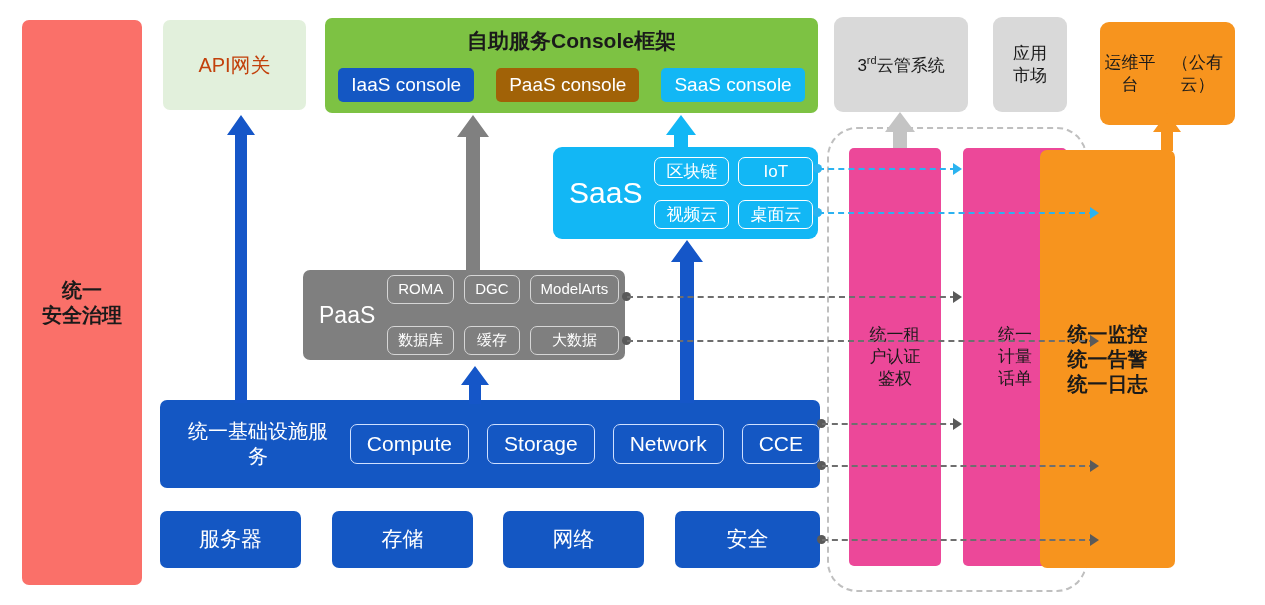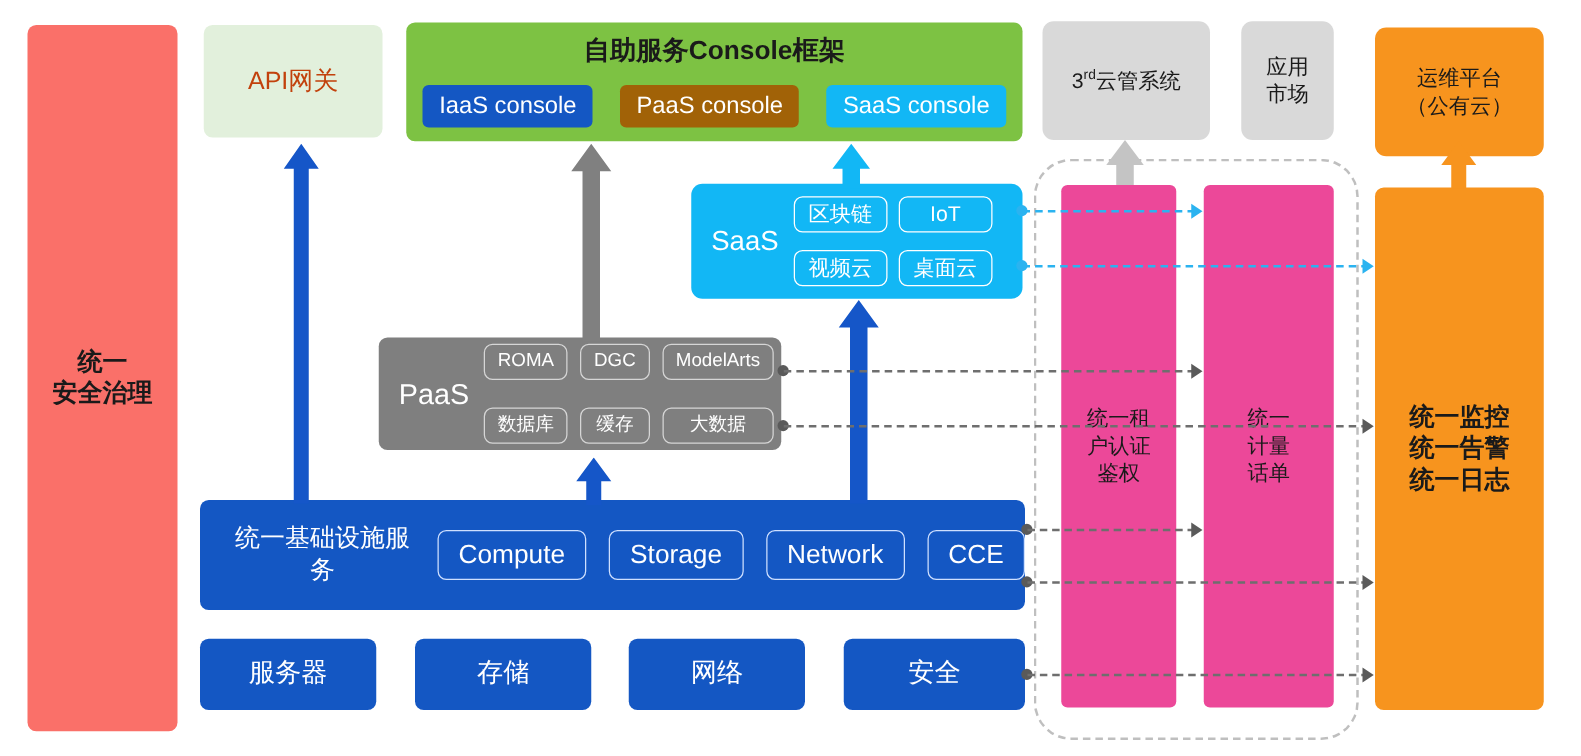--- a/index.html
+++ b/index.html
@@ -25,21 +25,21 @@
   
   .gray-top{background:#D9D9D9;border-radius:9px;color:#1a1a1a;font-size:17px;}
   .gray-top sup{font-size:11px;vertical-align:super;}
 
   
   .orange-top{background:#F7941E;border-radius:9px;color:#1a1a1a;font-size:17px;}
   .orange-panel{background:#F7941E;border-radius:7px;color:#1a1a1a;font-size:20px;font-weight:600;}
 
   
   .saas-layer{background:#12B7F5;border-radius:9px;justify-content:flex-start;}
-  .saas-label{color:#fff;font-size:22px;margin-left:16px;}
+  .saas-label{color:#fff;font-size:30px;margin-left:16px;}
   .saas-grid{display:grid;grid-template-columns:auto auto;gap:14px 9px;margin-left:12px;}
   .pill{border:1.6px solid #fff;border-radius:7px;color:#fff;font-size:17px;padding:3px 11px;text-align:center;white-space:nowrap;}
 
   
   .paas-layer{background:#7F7F7F;border-radius:7px;justify-content:flex-start;}
   .paas-label{color:#fff;font-size:23px;margin-left:16px;}
   .paas-grid{display:grid;grid-template-columns:repeat(3,auto);gap:22px 10px;margin-left:12px;}
   .pill-g{border:1.5px solid #d6d6d6;border-radius:7px;color:#fff;font-size:15px;padding:4px 10px;text-align:center;white-space:nowrap;}
 
   
@@ -92,21 +92,21 @@
 
   <div class="box gray-top" style="left:834px;top:17px;width:134px;height:95px;">
     <span><span>3</span><sup>rd</sup><span>云管系统</span></span>
   </div>
 
   <div class="box gray-top" style="left:993px;top:17px;width:74px;height:95px;flex-direction:column;">
     <span>应用</span>
     <span>市场</span>
   </div>
 
-  <div class="box orange-top" style="left:1100px;top:22px;width:135px;height:103px;flex-direction:column;">
+  <div class="box orange-top" style="left:1100px;top:22px;width:135px;height:103px;flex-direction:row;">
     <span>运维平台</span>
     <span>（公有云）</span>
   </div>
 
   <div class="box saas-layer" style="left:553px;top:147px;width:265px;height:92px;">
     <span class="saas-label">SaaS</span>
     <div class="saas-grid">
       <div class="pill">区块链</div>
       <div class="pill">IoT</div>
       <div class="pill">视频云</div>
@@ -155,21 +155,21 @@
     <span>统一租</span>
     <span>户认证</span>
     <span>鉴权</span>
   </div>
   <div class="gray-col" style="left:963px;top:148px;width:104px;height:418px;flex-direction:column;">
     <span>统一</span>
     <span>计量</span>
     <span>话单</span>
   </div>
 
-  <div class="box orange-panel" style="left:1100px;top:150px;width:135px;height:418px;flex-direction:column;">
+  <div class="box orange-panel" style="left:1040px;top:150px;width:135px;height:418px;flex-direction:column;">
     <span>统一监控</span>
     <span>统一告警</span>
     <span>统一日志</span>
   </div>
 
   <svg class="uarrow" style="left:226px;top:115px;width:30px;height:288px;" viewBox="0 0 30 288">
     <path d="M15 0 L29 20 L21 20 L21 288 L9 288 L9 20 L1 20 Z" fill="#1556C8"></path>
   </svg>
 
   <svg class="uarrow" style="left:456px;top:115px;width:34px;height:158px;" viewBox="0 0 34 158">

